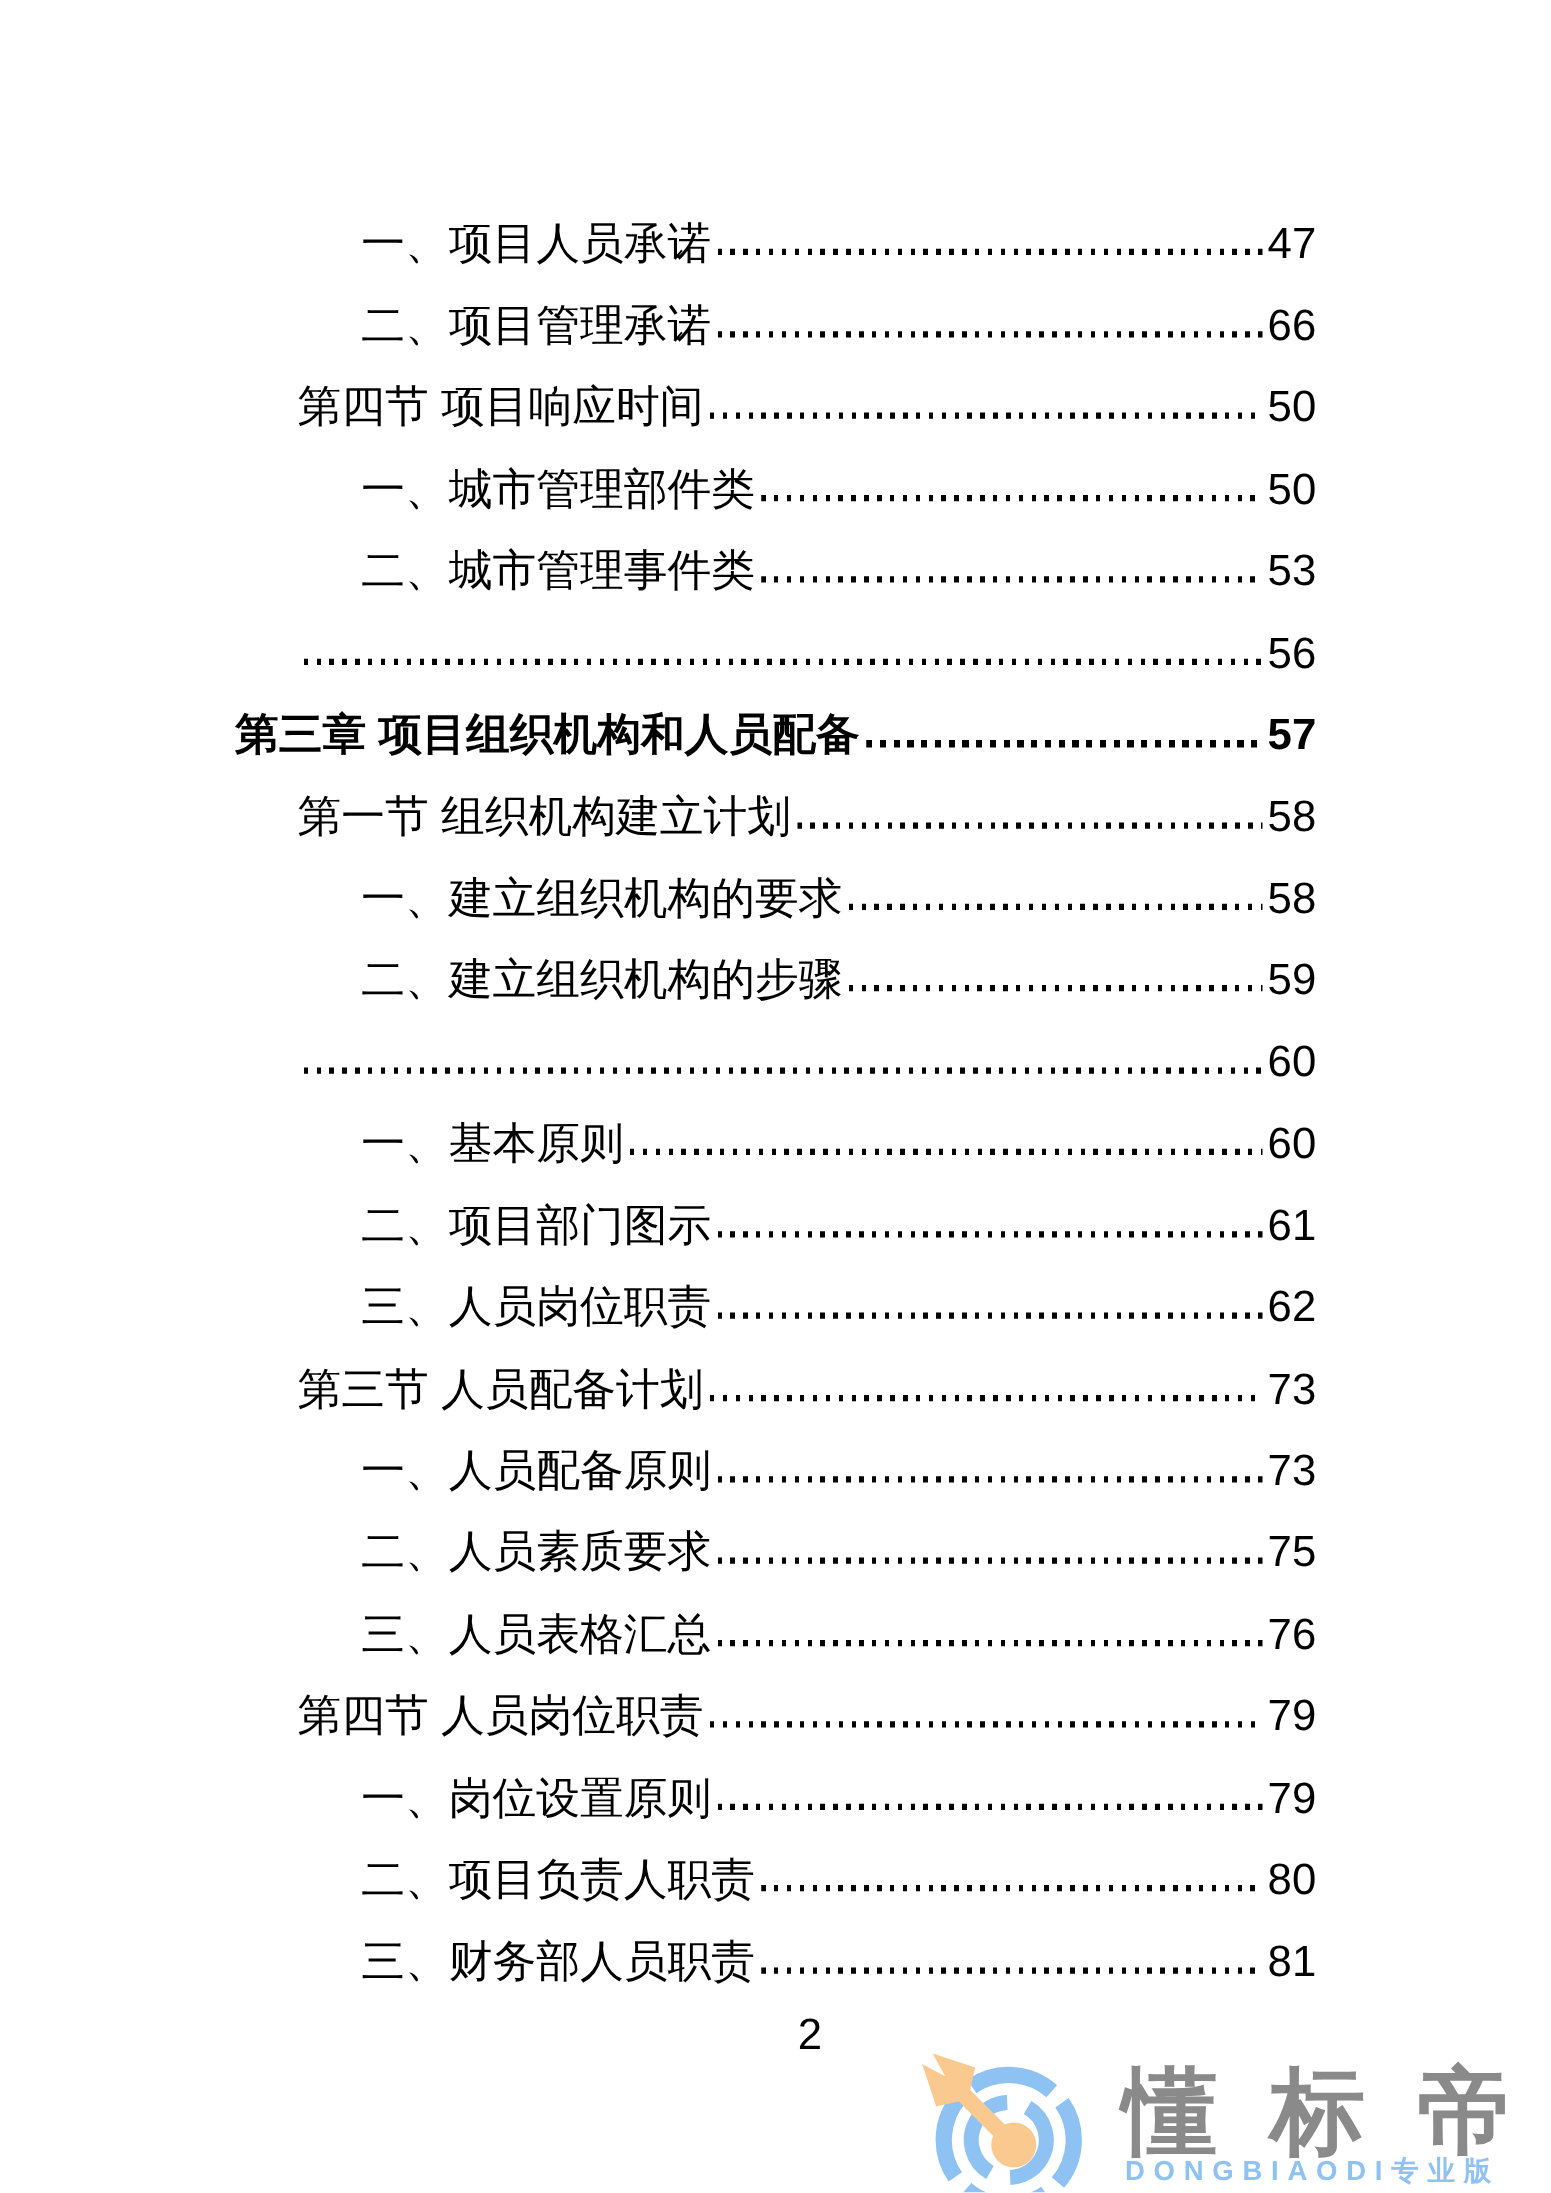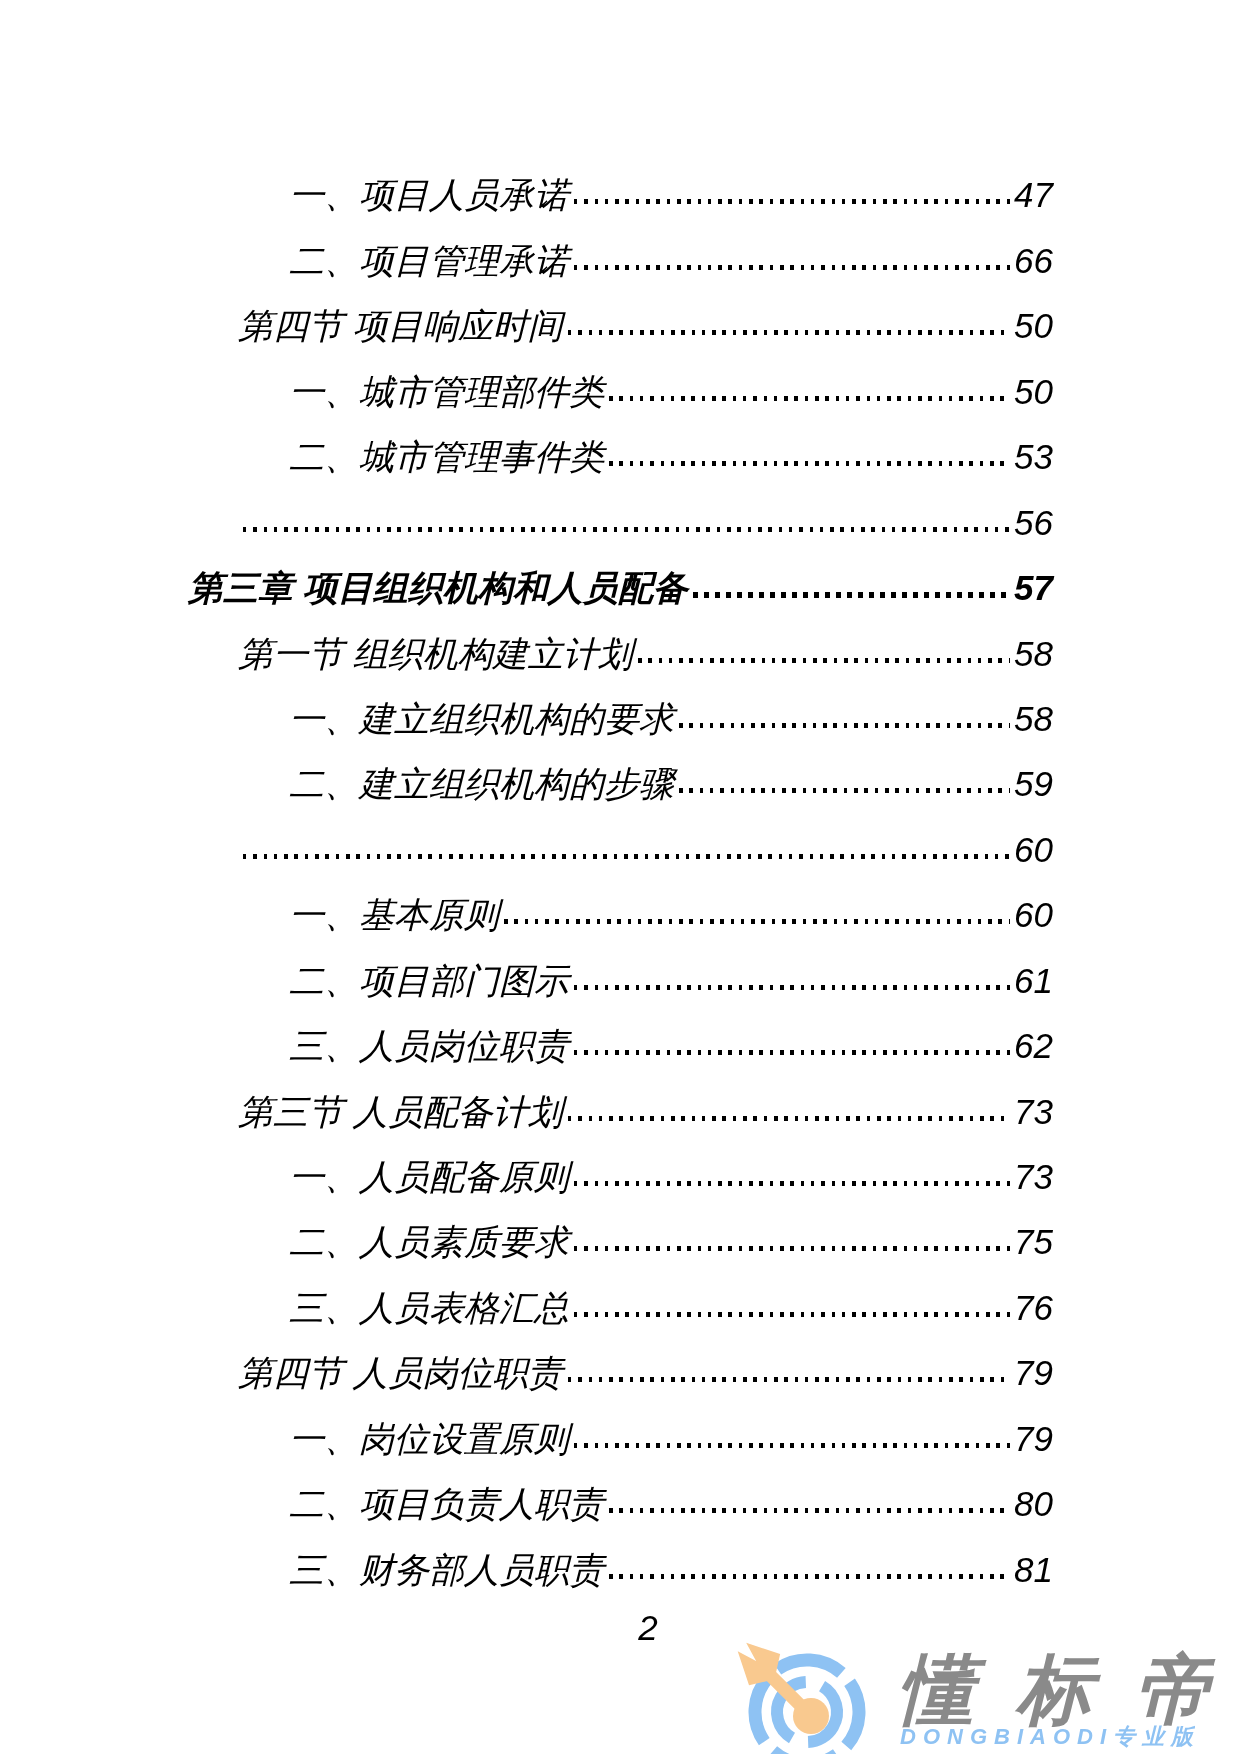--- a/index.html
+++ b/index.html
@@ -3,21 +3,20 @@
 <meta charset="utf-8">
 <style>
   html,body{margin:0;padding:0;background:#fff;}
   .page{
     position:relative;
     width:1241px;height:1754px;
     background:var(--page-bg,#ffffff);
     overflow:hidden;
     font-family:"Liberation Sans","DejaVu Sans",sans-serif;
     color:var(--text,#000);
-    font-style:italic;
   }
   
   .toc{
     position:absolute;
     left:188px;top:157px;width:865px;
   }
   .toc-row{
     display:flex;
     align-items:flex-end;
     height:65.45px;

